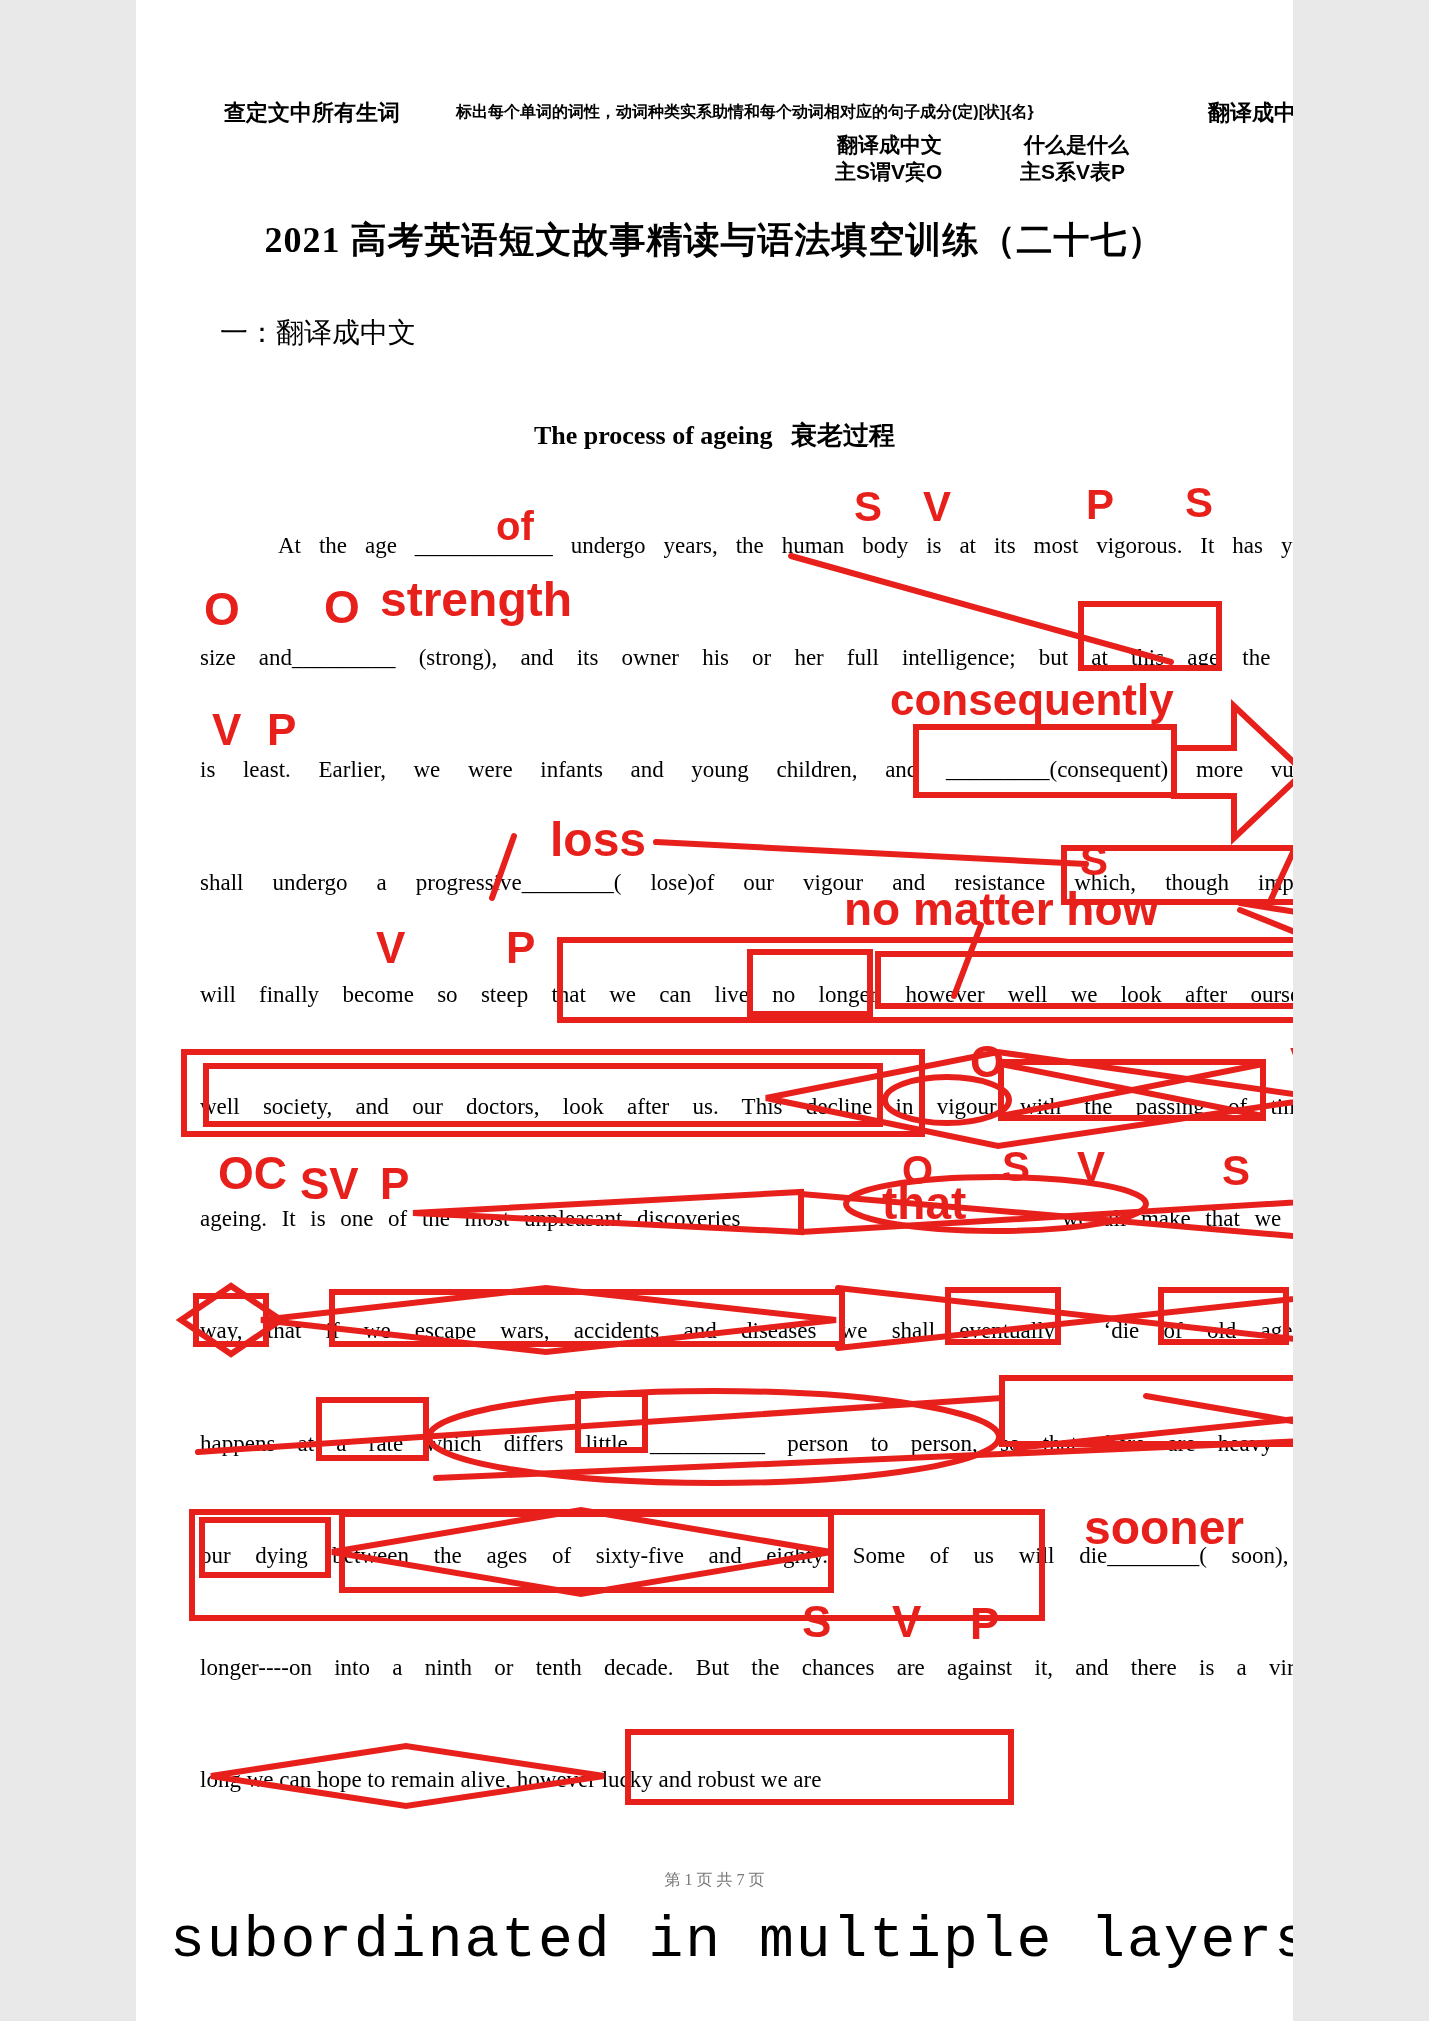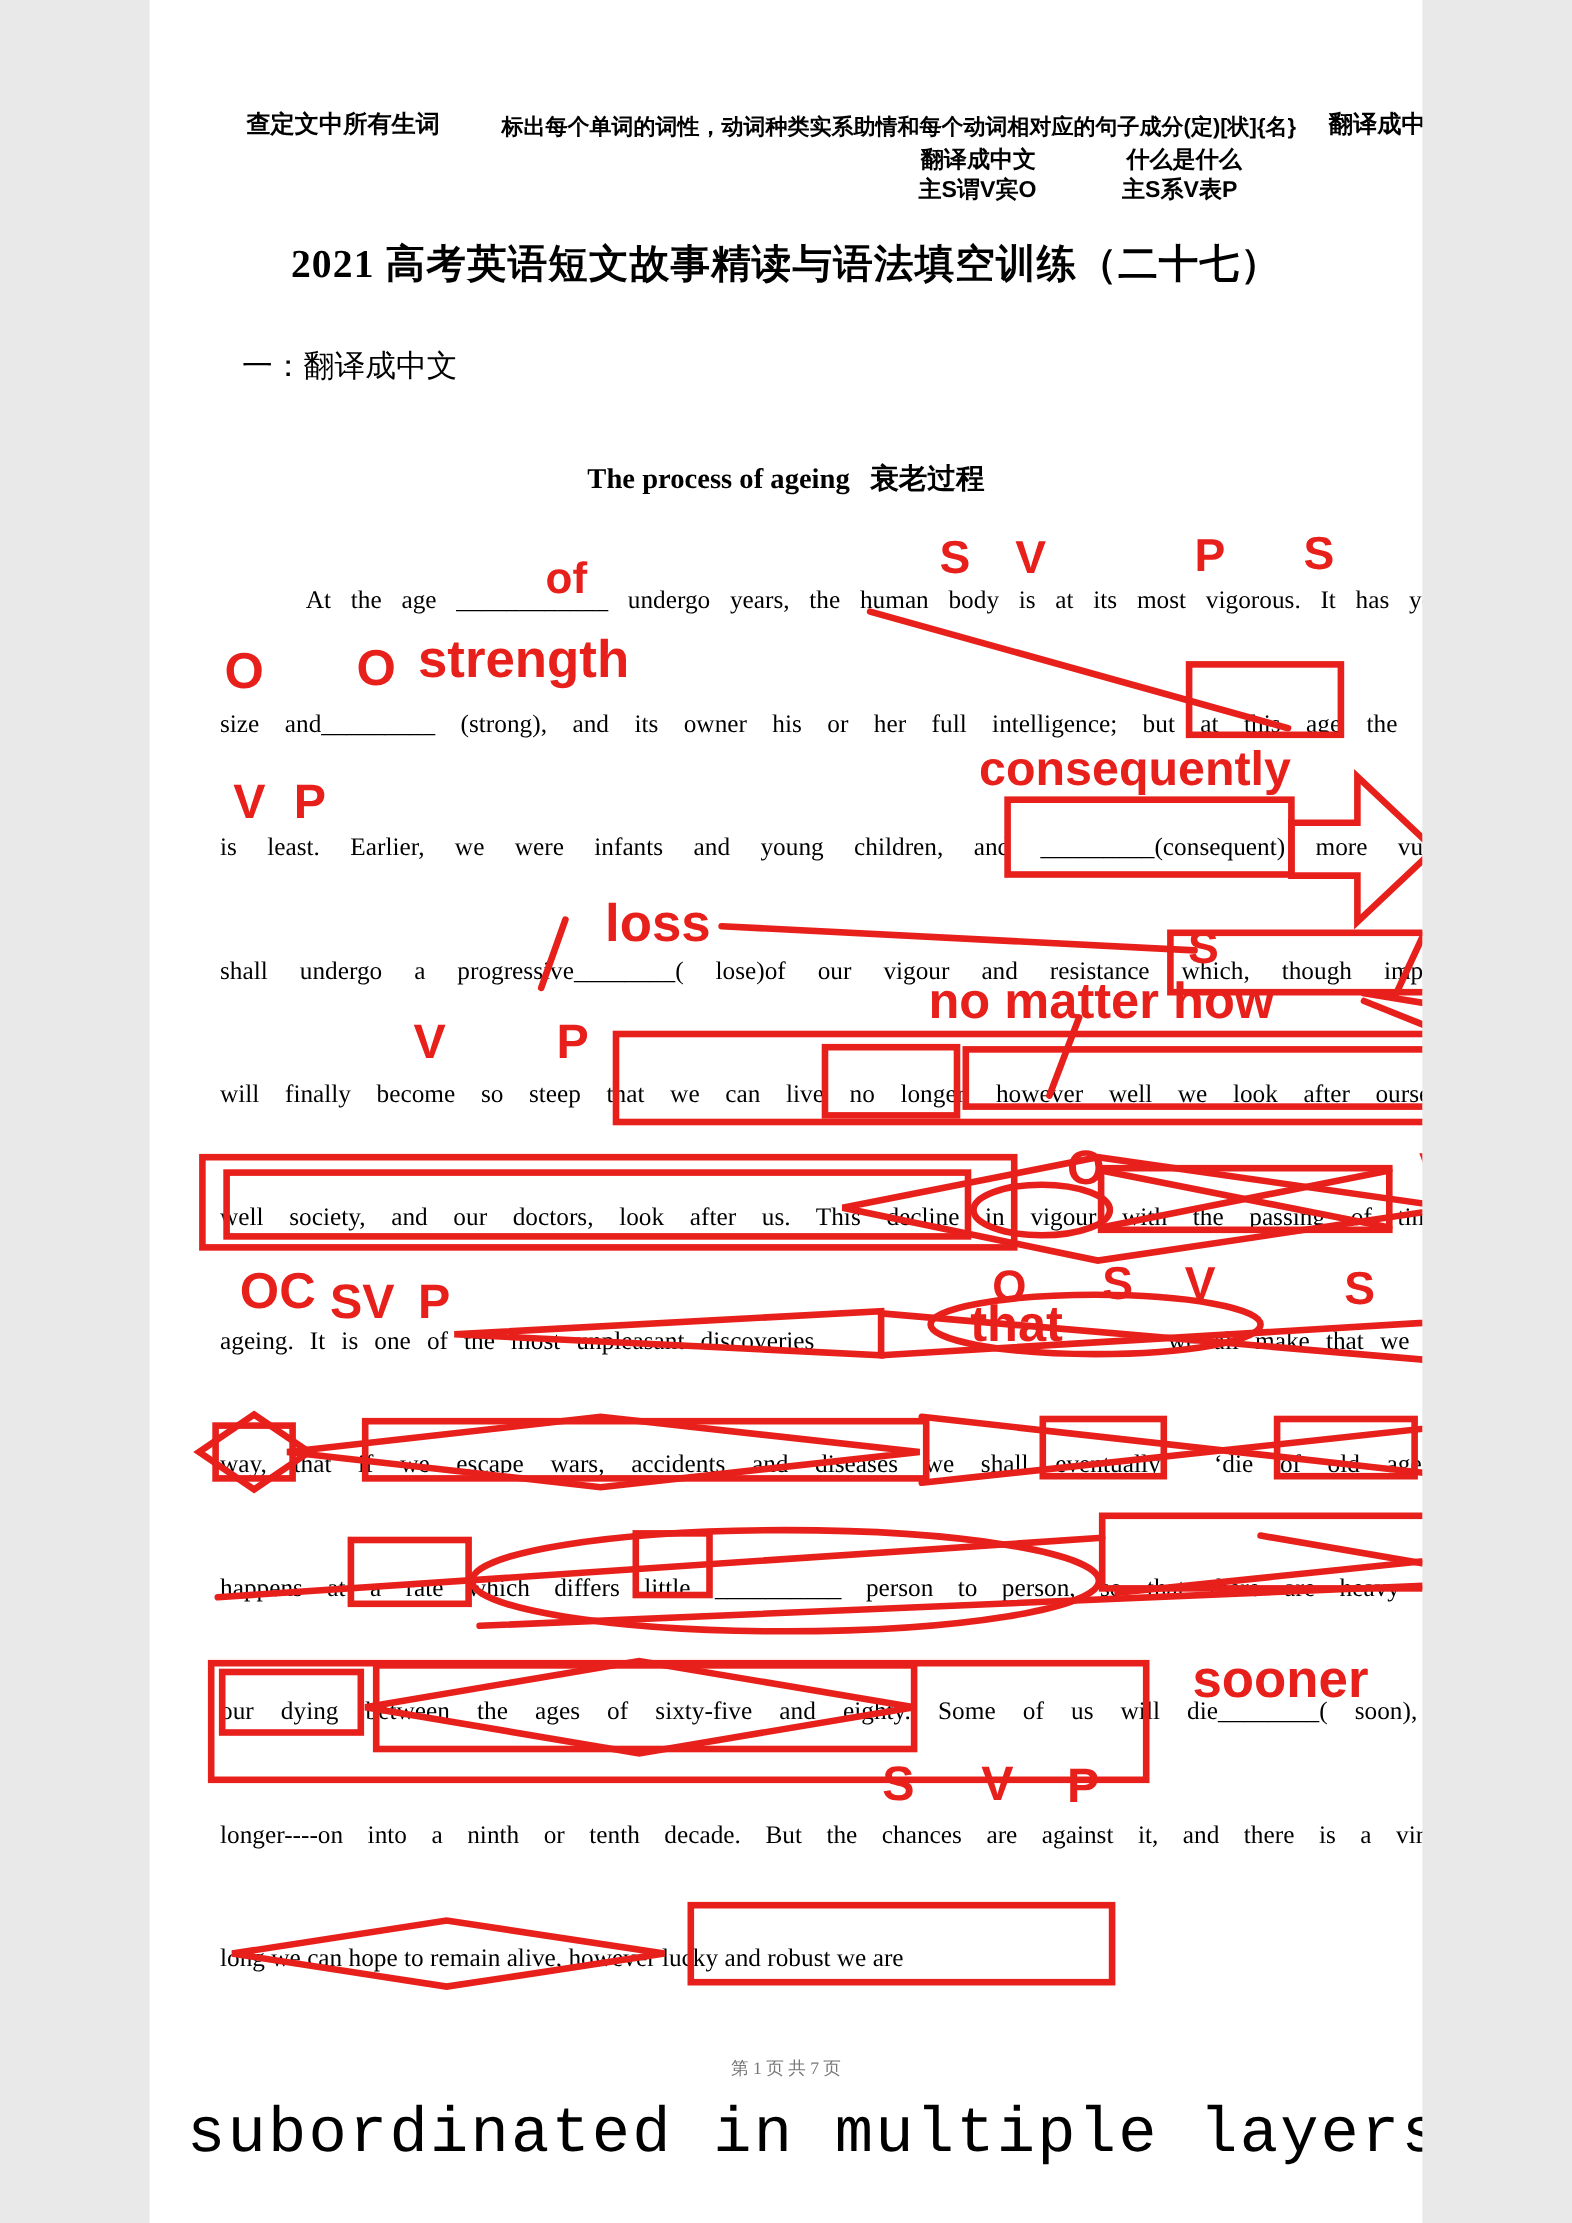--- a/index.html
+++ b/index.html
@@ -4,21 +4,21 @@
 <style>
   html,body { margin:0; padding:0; background:#e9e9e9; }
   .page {
     position:relative; width:1157px; height:2021px; margin:0 auto;
     background:#ffffff; overflow:hidden;
     font-family:"Liberation Serif", serif; color:#000;
   }
   
   .hdr { position:absolute; white-space:nowrap; font-weight:bold; font-family:"Liberation Sans", sans-serif; }
   .hdr-check { top:98px; left:88px; font-size:22px; }
-  .hdr-instr { top:102px; left:320px; font-size:20px;text-align:right; }
+  .hdr-instr { top:102px; left:320px; font-size:16px;text-align:right; }
   .hdr-trans { top:98px; left:1072px; font-size:22px; }
   .hdr-p1 { top:131px; left:701px; font-size:21px; }
   .hdr-p2 { top:131px; left:888px; font-size:21px; }
   .hdr-s1 { top:158px; left:699px; font-size:21px; }
   .hdr-s2 { top:158px; left:884px; font-size:21px; }
   .doc-title {
     position:absolute; top:216px; left:0; width:100%;
     text-align:center; font-size:36px; font-weight:bold; letter-spacing:1px;
   }
   .section-heading { position:absolute; top:314px; left:84px; font-size:28px; }

